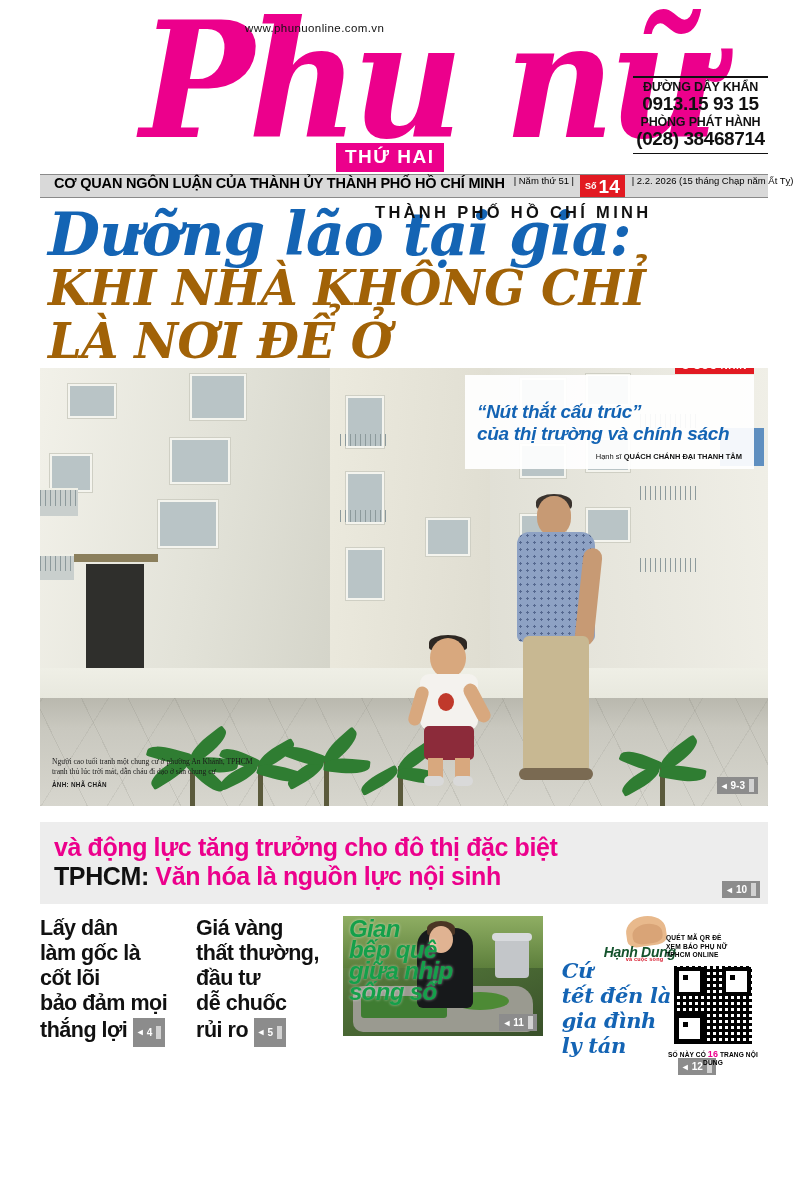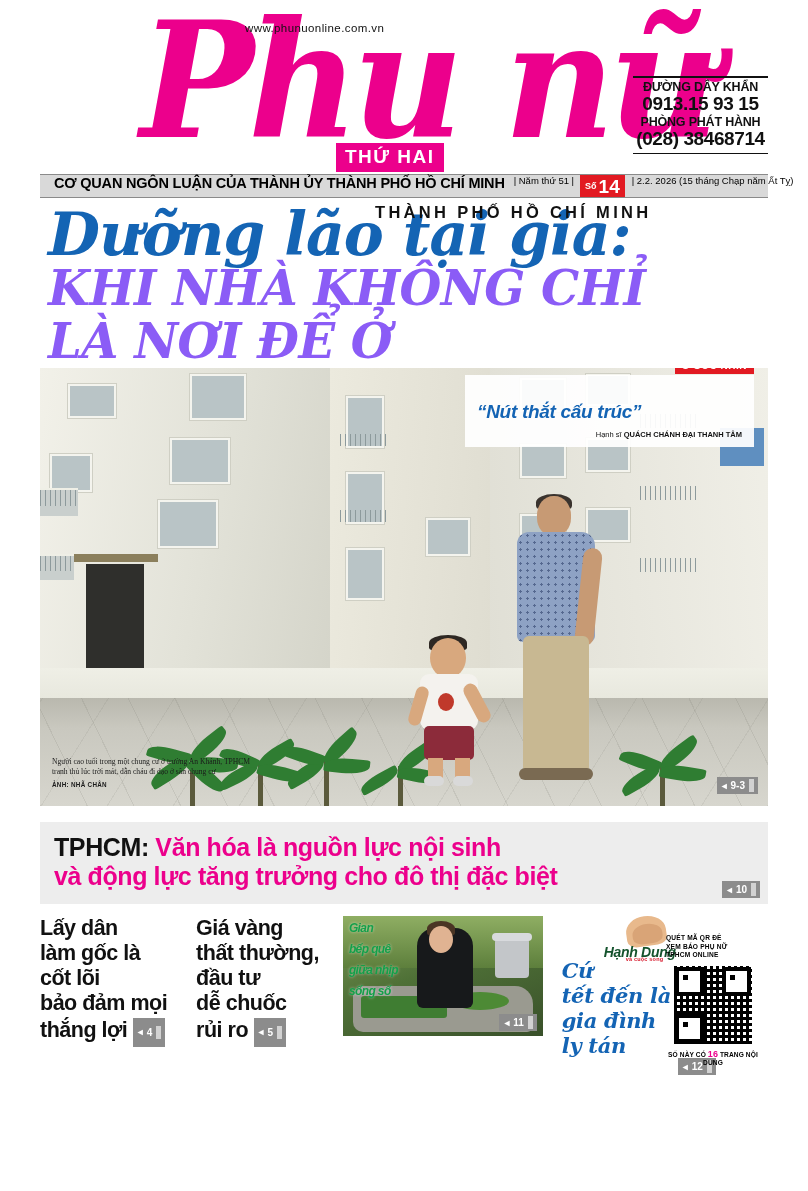--- a/index.html
+++ b/index.html
@@ -66,21 +66,21 @@
 
   
   .headline{margin:0 40px;position:relative;padding-top:8px;}
   .hl-blue{
     font-family:"DejaVu Serif",serif;font-style:italic;font-weight:700;
     color:#1464b4;font-size:60px;line-height:56px;letter-spacing:-1px;
     margin-left:8px;
   }
   .hl-black{
     font-family:"DejaVu Serif",serif;font-weight:700;font-style:italic;
-    color:#8b5cf6;font-size:48px;line-height:53px;letter-spacing:-.5px;
+    color:#a16207;font-size:48px;line-height:53px;letter-spacing:-.5px;
     margin-left:8px;
   }
   .hl-black .l2{display:block;}
 
   
   .photo-block{position:relative;margin:0 40px;height:438px;overflow:hidden;background:#cfd3cf;}
   .ph-sky{position:absolute;inset:0;background:linear-gradient(180deg,#e6e9e4 0%,#dfe3de 40%,#cfd2cd 100%);}
   .bldg{position:absolute;background:#e8e9e3;}
   .bldg.b1{left:0;top:0;width:300px;height:300px;background:linear-gradient(100deg,#f2f1e9 0%,#e2e2d8 55%,#d4d4c9 100%);}
   .bldg.b2{left:290px;top:0;width:170px;height:330px;background:linear-gradient(95deg,#eceade 0%,#dedcd0 100%);}
@@ -159,21 +159,21 @@
   .k-bg{position:absolute;inset:0;background:linear-gradient(160deg,#7d9a58 0%,#4f7137 45%,#39502a 100%);}
   .k-grass{position:absolute;left:0;right:0;top:0;height:52px;background:linear-gradient(180deg,#8fae63,#5d7f3c);}
   .k-rock{position:absolute;left:10px;bottom:4px;width:180px;height:46px;background:#9a9a90;border-radius:10px 18px 6px 10px;}
   .k-leafmat{position:absolute;left:18px;bottom:18px;width:86px;height:22px;background:#3f7d32;border-radius:3px;}
   .k-plate{position:absolute;left:108px;bottom:26px;width:58px;height:18px;background:#4d8a35;border-radius:50%;}
   .k-person{position:absolute;left:74px;top:12px;width:56px;height:80px;background:#17191b;border-radius:18px 18px 6px 6px;}
   .k-face{position:absolute;left:86px;top:10px;width:24px;height:27px;background:#e0b392;border-radius:50%;}
   .k-hairk{position:absolute;left:84px;top:5px;width:28px;height:15px;background:#4a3524;border-radius:50% 50% 20% 20%;}
   .k-pot{position:absolute;right:14px;top:22px;width:34px;height:40px;background:#c3c6c9;border-radius:4px;}
   .k-pot:before{content:"";position:absolute;left:-3px;top:-5px;width:40px;height:8px;background:#d8dadd;border-radius:4px;}
-  .k-title{position:absolute;left:6px;top:2px;color:#14a04a;font-weight:700;font-style:italic;font-size:12px;line-height:21px;
+  .k-title{position:absolute;left:6px;top:2px;color:#14a04a;font-weight:700;font-style:italic;font-size:24px;line-height:21px;
      letter-spacing:-.6px;text-shadow:0 0 3px rgba(255,255,255,.55);}
   .k-title span{display:block;}
   .kitchen .pgref{position:absolute;right:6px;bottom:5px;}
 
   .hd-logo{position:absolute;left:44px;top:0;width:86px;height:44px;}
   .hd-hand{position:absolute;left:22px;top:0;width:40px;height:30px;background:#e8b98c;
      border-radius:60% 60% 30% 30%;transform:rotate(-8deg);}
   .hd-hand:after{content:"";position:absolute;left:6px;top:8px;width:30px;height:20px;background:#d9a477;border-radius:50% 50% 35% 35%;}
   .hd-name{position:absolute;left:0;top:28px;color:#14532d;font-weight:700;font-style:italic;font-size:14px;letter-spacing:-.3px;}
   .hd-sub{position:absolute;left:22px;top:40px;color:#d6172a;font-size:5.5px;font-weight:700;letter-spacing:.2px;}
@@ -338,44 +338,45 @@
         <div class="k-shoe r"></div>
     </div>
 
     <div class="gn-box">
       <div class="gn-badge">
         <span class="gn-dot"></span>
         <span>GÓC NHÌN</span>
       </div>
       <div class="gn-title">
         <span>“Nút thắt cấu trúc”</span>
+        <span class="l2">của thị trường và chính sách</span>
       </div>
       <div class="gn-by">
         <span>Hạnh sĩ </span><b>QUÁCH CHÁNH ĐẠI THANH TÂM</b>
       </div>
     </div>
 
     <div class="caption">
-      <div>Người cao tuổi trong một chung cư ở trường An Khánh, TPHCM</div>
+      <div>Người cao tuổi tranh một chung cư ở phường An Khánh, TPHCM</div>
       <div>tranh thủ lúc trời mát, dẫn cháu đi dạo ở sân chung cư</div>
       <span class="credit">ẢNH: NHÃ CHÂN</span>
     </div>
 
     <span class="pgref on-photo">
       <span class="ar">◄</span>
         <span>9-3</span>
     </span>
   </div>
 
   <div class="tp-banner">
+    <div class="tp-line tp-pink">và động lực tăng trưởng cho đô thị đặc biệt</div>
     <div class="tp-line">
       <span class="tp-lbl">TPHCM:</span>
       <span class="tp-pink">Văn hóa là nguồn lực nội sinh</span>
     </div>
-    <div class="tp-line tp-pink">và động lực tăng trưởng cho đô thị đặc biệt</div>
     <span class="pgref">
       <span class="ar">◄</span>
         <span>10</span>
     </span>
   </div>
 
   <div class="bottom">
 
     <div class="bcol c1">
       <div class="bhead">

